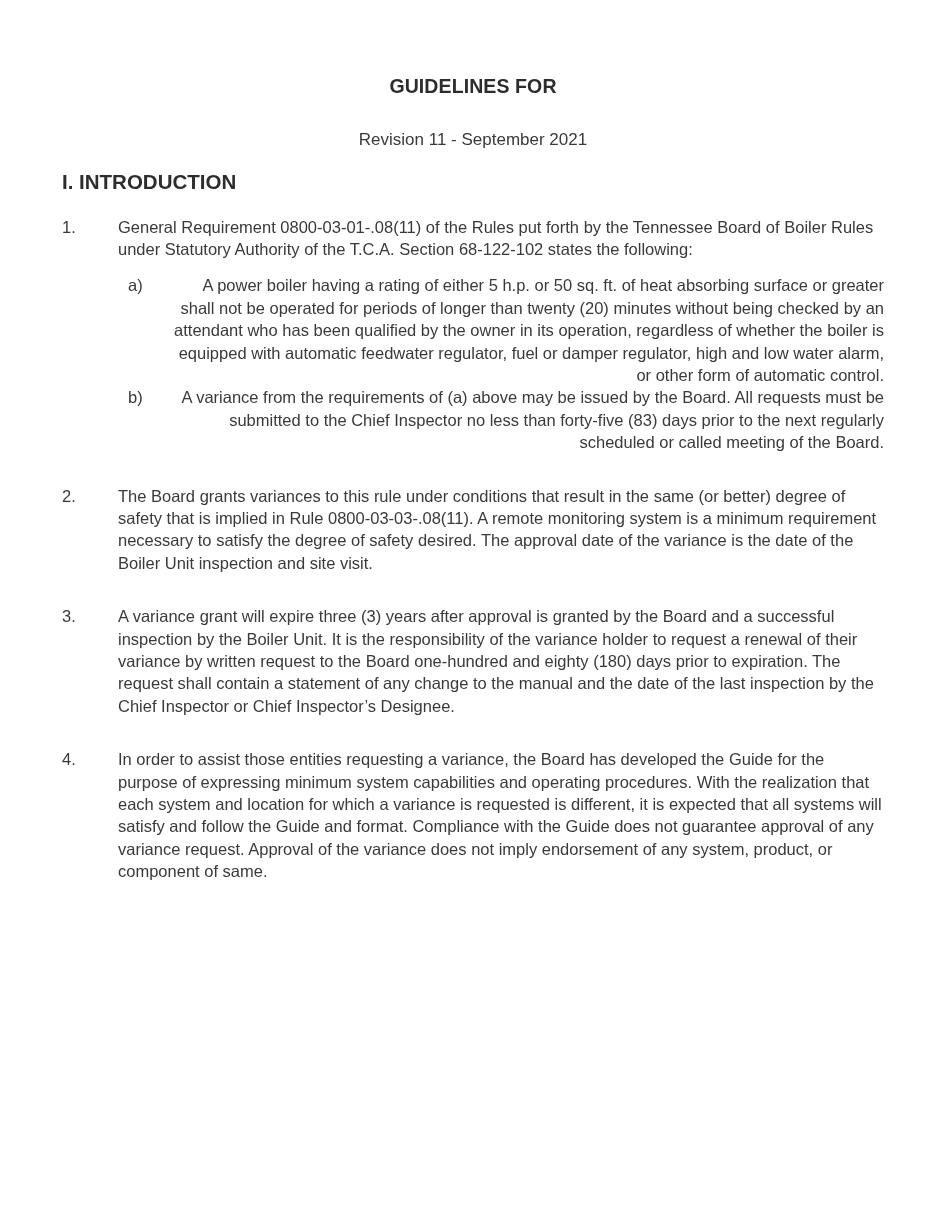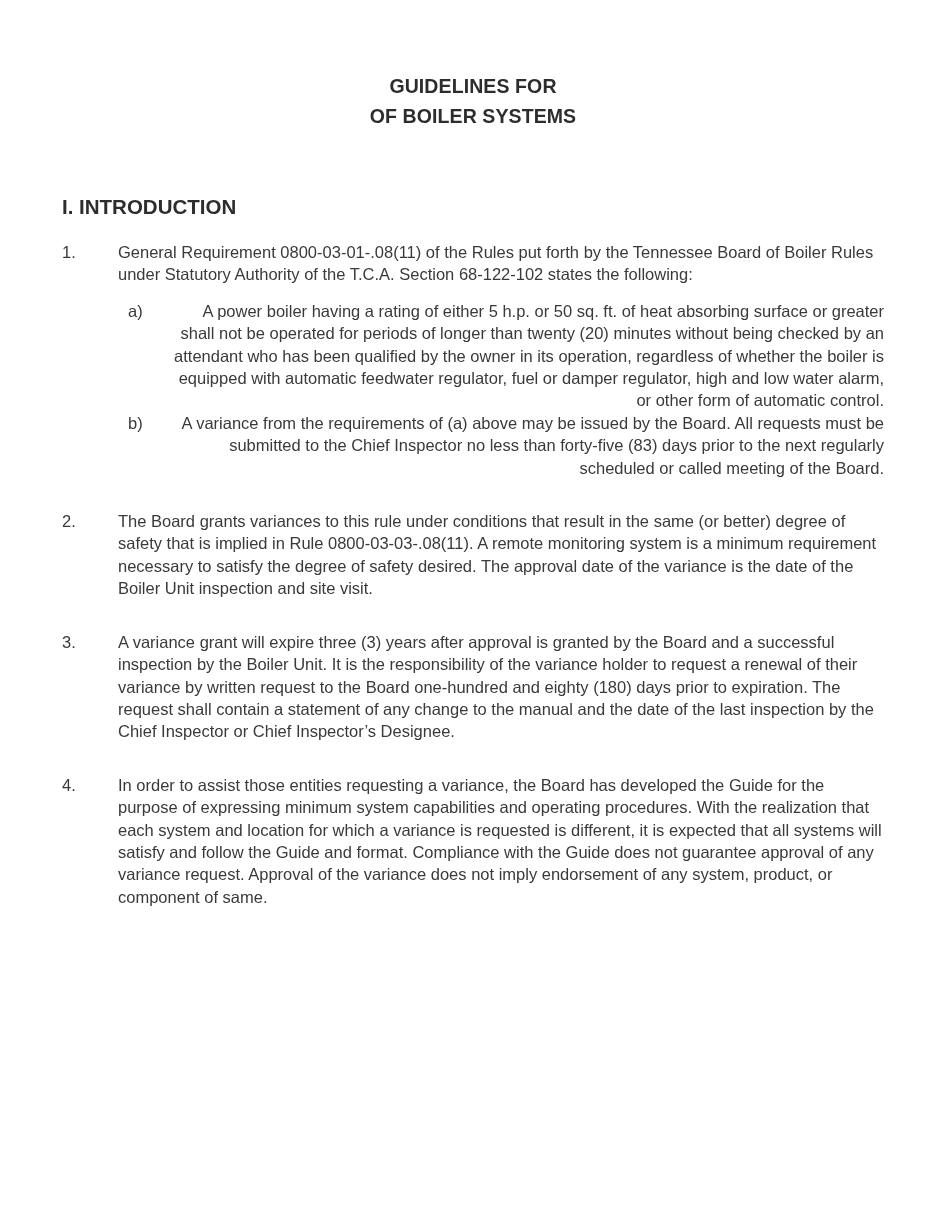--- a/index.html
+++ b/index.html
@@ -28,21 +28,21 @@
     text-align: center;
     font-size: 17px;
     color: #3a3a3a;
     margin-top: 28px;
     font-weight: 400;
   }
   .section-heading {
     font-size: 20.5px;
     font-weight: 700;
     color: #2d2d2d;
-    margin-top: 64px;
+    margin-top: 20px;
   }
   .numbered-list {
     margin-top: 22px;
     font-size: 16.5px;
     line-height: 22.4px;
   }
   .item {
     display: flex;
     align-items: flex-start;
     margin-bottom: 31px;
@@ -74,23 +74,23 @@
     text-align: right;
   }
 </style>
 </head>
 <body>
 
 <div class="page">
 
   <div class="title-block">
     <div>GUIDELINES FOR</div>
-    <div>OF BOILER SYSTEMS</div>
   </div>
 
+  <div class="revision">Revision 11 - September 2021</div>
 
   <div class="section-heading">I. INTRODUCTION</div>
 
   <div class="numbered-list">
 
     <div class="item">
       <span class="num">1.</span>
       <div class="item-body">
         <div class="item-text">General Requirement 0800-03-01-.08(11) of the Rules put forth by the Tennessee Board of Boiler Rules under Statutory Authority of the T.C.A. Section 68-122-102 states the following:</div>
         <div class="sublist">

